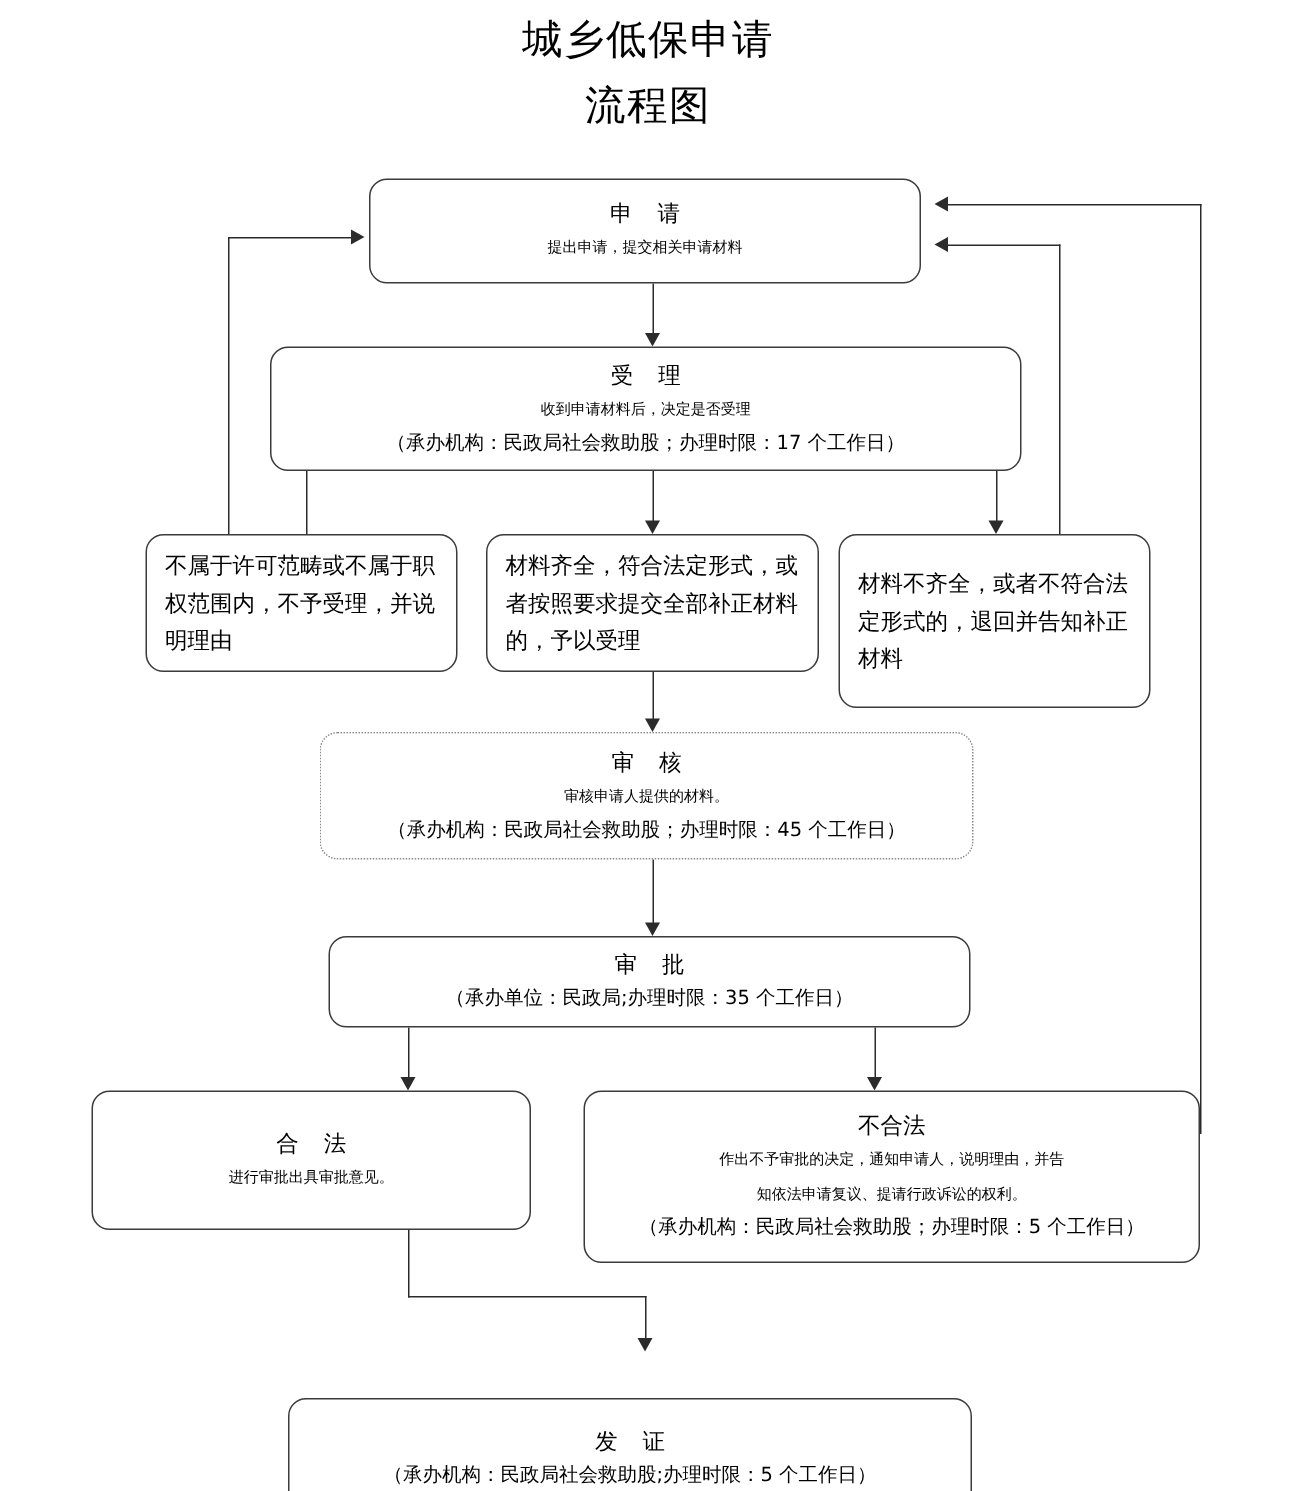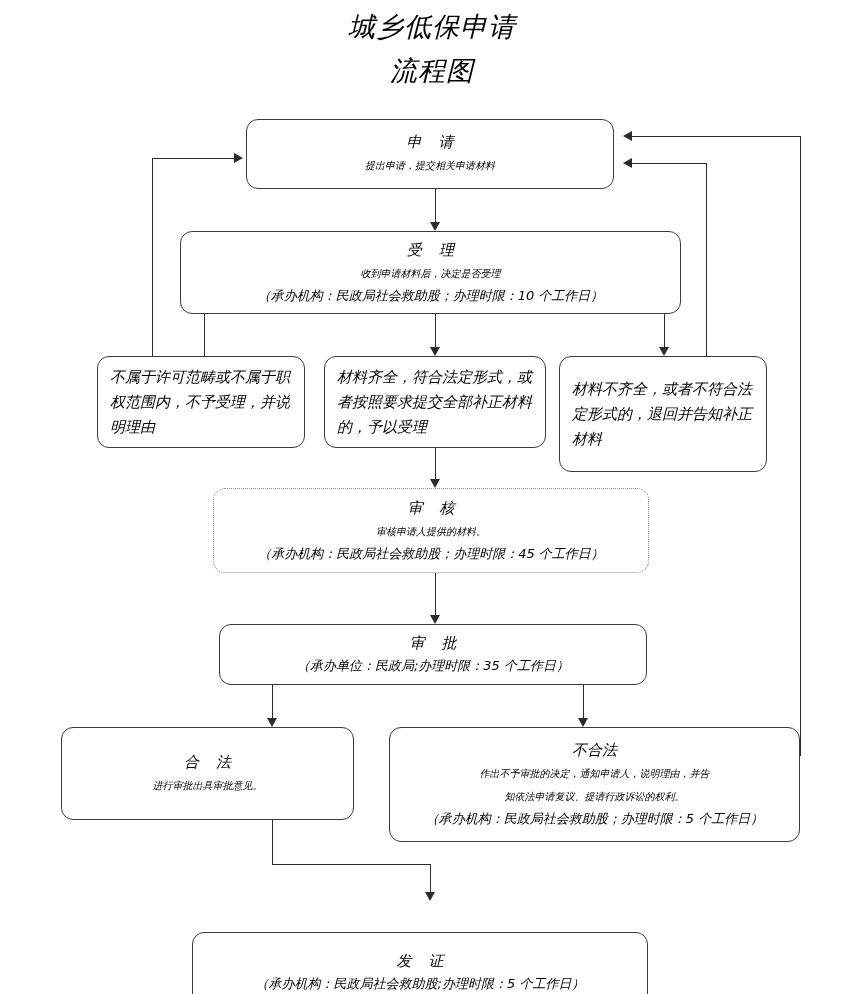--- a/index.html
+++ b/index.html
@@ -10,21 +10,20 @@
   body {
     font-family: "DejaVu Sans", "Liberation Sans", sans-serif;
     color: #000000;
   }
   #canvas {
     position: relative;
     width: 864px;
     height: 994px;
     background: #ffffff;
     overflow: hidden;
-    font-style: italic;
   }
   
   .title {
     position: absolute;
     left: 0;
     width: 864px;
     text-align: center;
     font-size: 27px;
     line-height: 42px;
     letter-spacing: 1px;
@@ -159,21 +158,21 @@
   <div class="arrow down" style="left:425px; top:892px;"></div>
 
   <div class="node" style="left:246px; top:119px; width:368px; height:70px;">
     <div class="hdr">申  请</div>
     <div class="ln">提出申请，提交相关申请材料</div>
   </div>
 
   <div class="node" style="left:180px; top:231px; width:501px; height:83px;">
     <div class="hdr">受  理</div>
     <div class="ln">收到申请材料后，决定是否受理</div>
-    <div class="meta">（承办机构：民政局社会救助股；办理时限：10 个工作日）</div>
+    <div class="meta">（承办机构：民政局社会救助股；办理时限：17 个工作日）</div>
   </div>
 
   <div class="node" style="left:324px; top:356px; width:222px; height:92px;">
     <div class="wrap">材料齐全，符合法定形式，或者按照要求提交全部补正材料的，予以受理</div>
   </div>
 
   <div class="node" style="left:97px; top:356px; width:208px; height:92px;">
     <div class="wrap">不属于许可范畴或不属于职权范围内，不予受理，并说明理由</div>
   </div>
 

